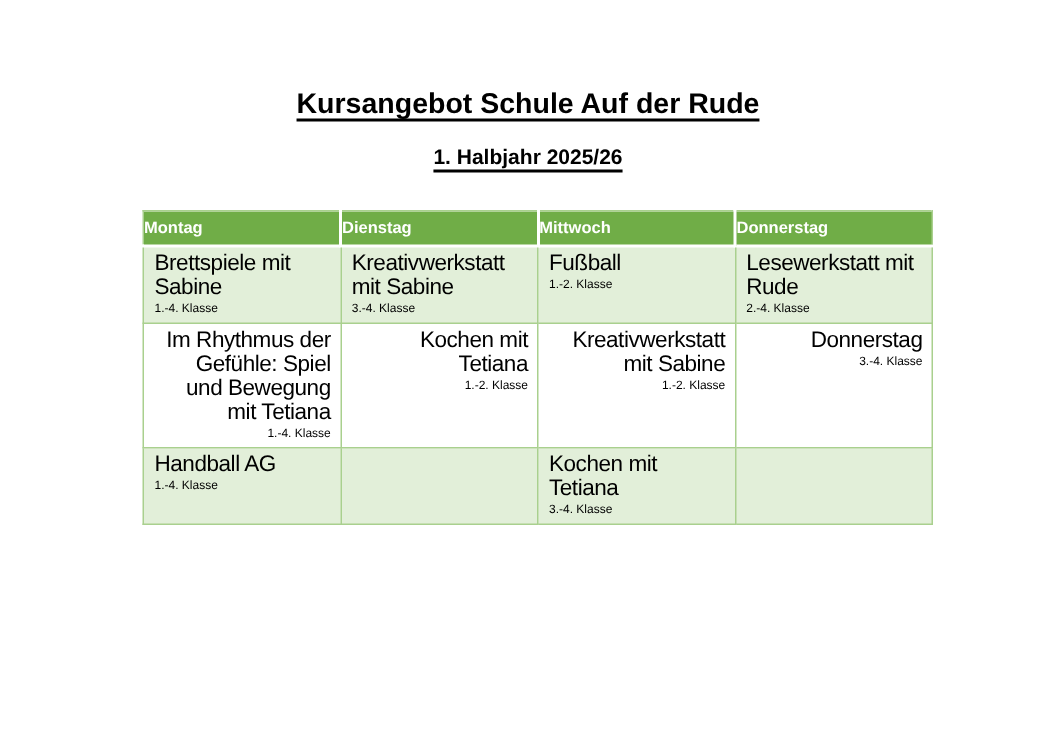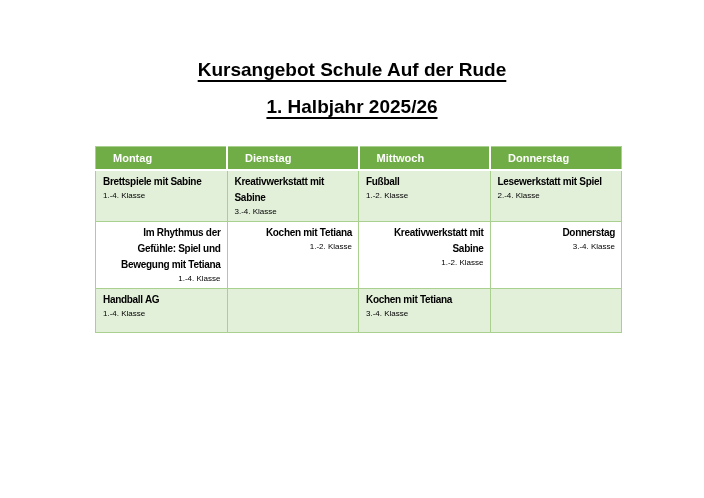--- a/index.html
+++ b/index.html
@@ -21,38 +21,38 @@
     color: #000000;
     text-decoration: underline;
     text-decoration-thickness: 2px;
     text-underline-offset: 4px;
   }
   .title-main {
     font-size: 19px;
     margin: 59px 0 0 0;
   }
   .title-sub {
-    font-size: 19px;
+    font-size: 14px;
     margin: 15px 0 0 0;
   }
   table.schedule {
     border-collapse: collapse;
     table-layout: fixed;
     width: 527px;
     margin: 28px 0 0 95px;
     border: 1px solid #A9D08E;
   }
   table.schedule th {
     background: #70AD47;
     color: #ffffff;
     font-size: 11px;
     font-weight: bold;
     text-align: left;
     vertical-align: middle;
-    padding: 3px 17px;
+    padding: 3px 0;
     border-right: 2px solid #ffffff;
     border-bottom: 2px solid #ffffff;
     height: 16px;
   }
   table.schedule th:last-child {
     border-right: 1px solid #A9D08E;
     margin-left: 32px;
   }
   table.schedule td {
     border: 1px solid #A9D08E;
@@ -60,22 +60,22 @@
     padding: 3px 6px 4px 7px;
     background: #ffffff;
   }
   tr.band td {
     background: #E2EFD9;
   }
   tr.row-1 { height: 43px; }
   tr.row-2 { height: 66px; text-align: right; }
   tr.row-3 { height: 44px; }
   .course {
-    font-size: 10px;
-    font-weight: bold;
+    font-size: 15px;
+    font-weight: normal;
     color: #000000;
     line-height: 16px;
     letter-spacing: -0.3px;
   }
   .grade {
     font-size: 8px;
     font-weight: normal;
     color: #000000;
     margin-top: 1px;
     line-height: 10px;
@@ -106,21 +106,21 @@
         </td>
         <td>
           <div class="course">Kreativwerkstatt mit Sabine</div>
           <div class="grade">3.-4. Klasse</div>
         </td>
         <td>
           <div class="course">Fußball</div>
           <div class="grade">1.-2. Klasse</div>
         </td>
         <td>
-          <div class="course">Lesewerkstatt mit Spiel</div>
+          <div class="course">Lesewerkstatt mit Rude</div>
           <div class="grade">2.-4. Klasse</div>
         </td>
       </tr>
       <tr class="row-2">
         <td>
           <div class="course">Im Rhythmus der Gefühle: Spiel und Bewegung mit Tetiana</div>
           <div class="grade">1.-4. Klasse</div>
         </td>
         <td>
           <div class="course">Kochen mit Tetiana</div>

